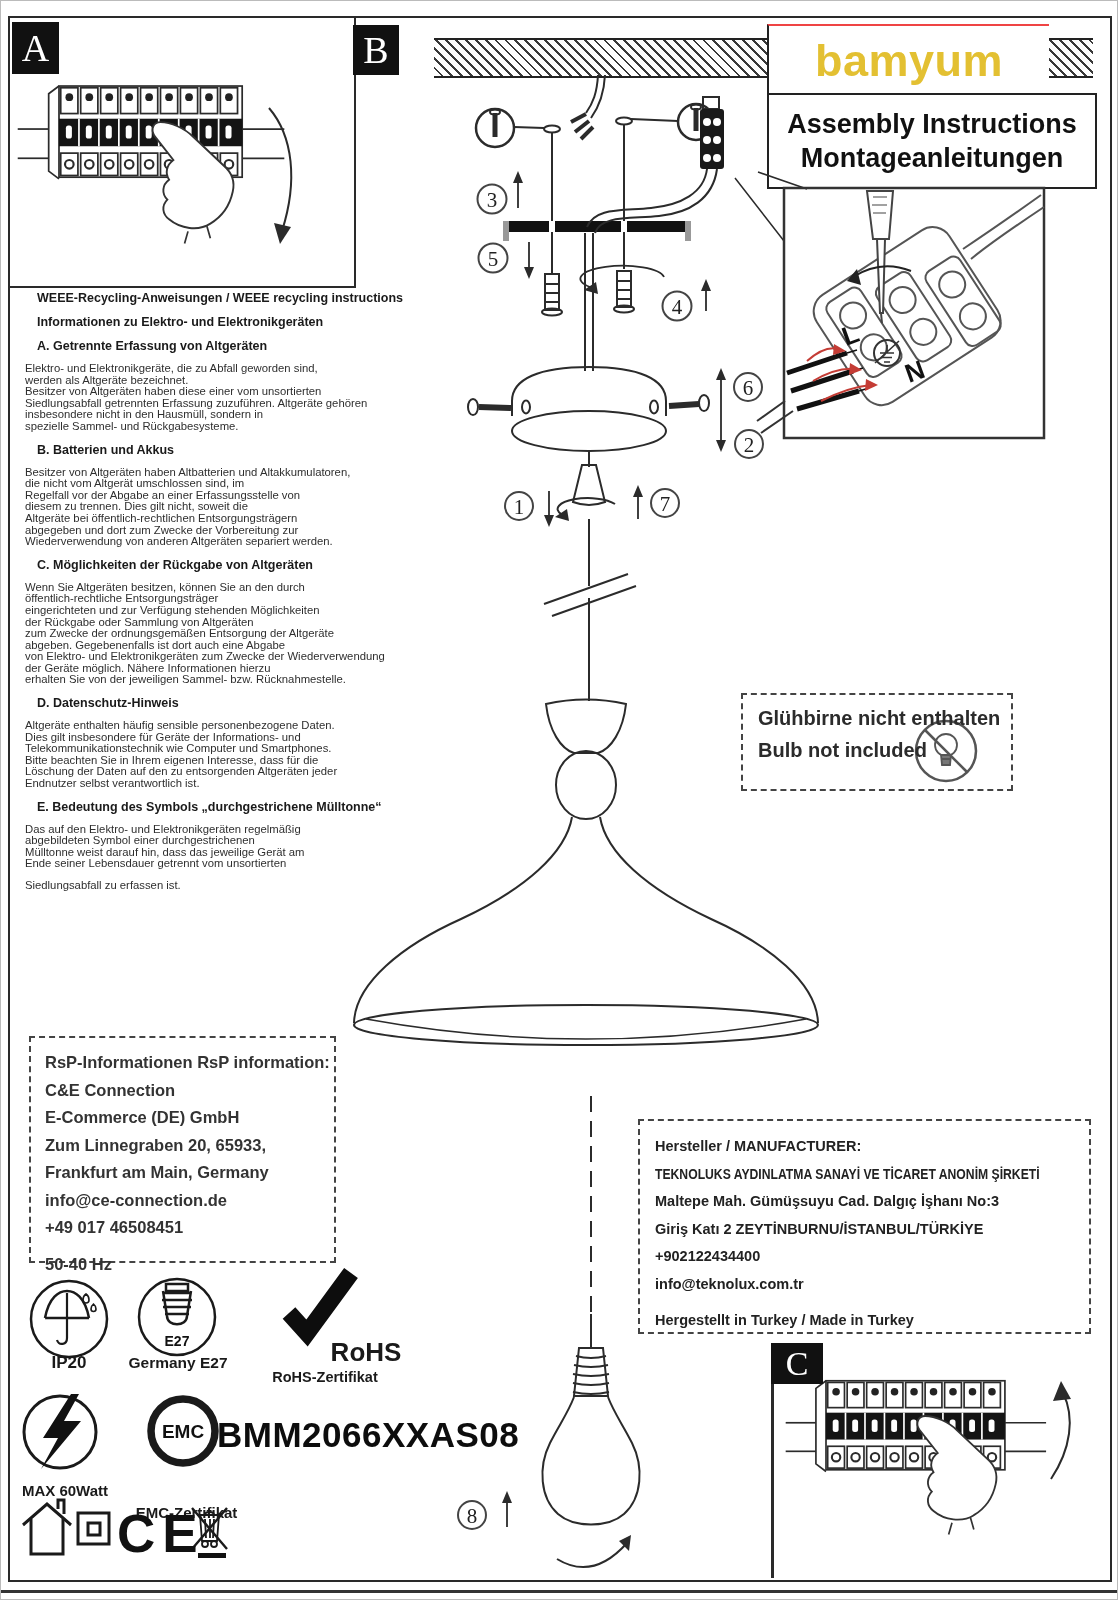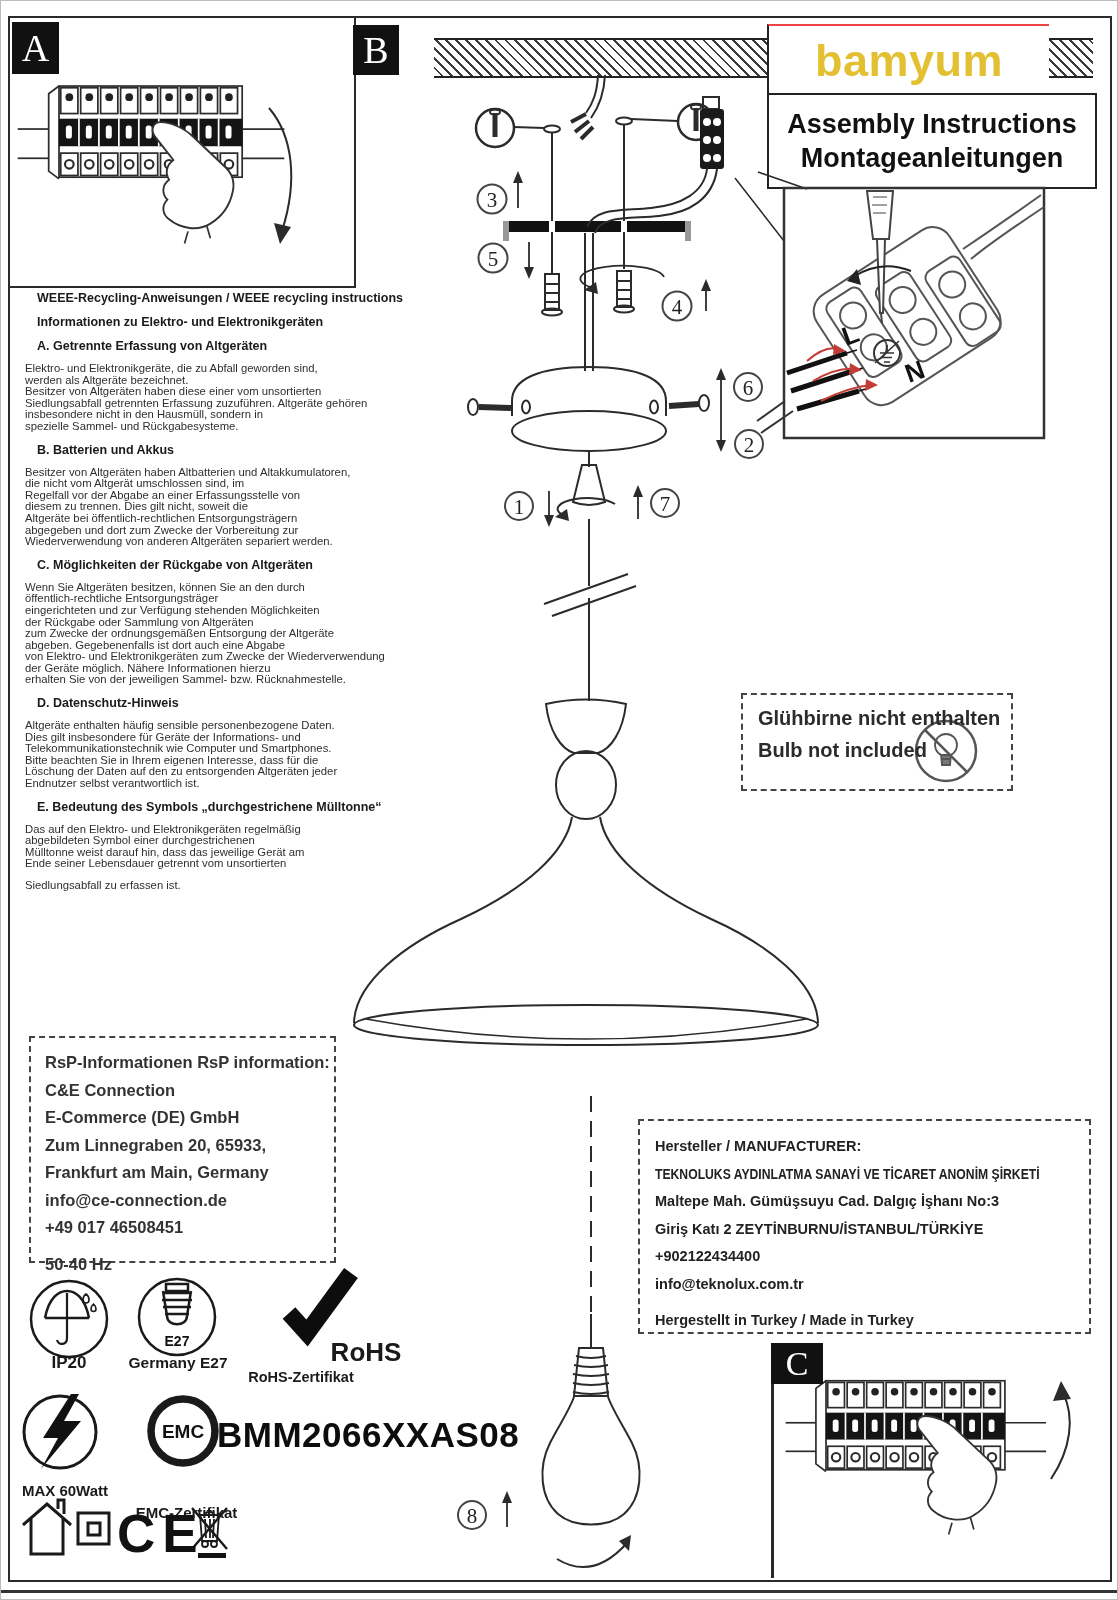--- a/index.html
+++ b/index.html
@@ -431,19 +431,19 @@
     <div>Maltepe Mah. Gümüşsuyu Cad. Dalgıç İşhanı No:3</div>
     <div>Giriş Katı 2 ZEYTİNBURNU/İSTANBUL/TÜRKİYE</div>
     <div>+902122434400</div>
     <div>info@teknolux.com.tr</div>
     <div class="gap-top">Hergestellt in Turkey / Made in Turkey</div>
   </div>
 
   <div class="abs lbl" style="left:30px;top:1352px;width:76px;font-size:17px;">IP20</div>
   <div class="abs lbl" style="left:126px;top:1353px;width:102px;font-size:15.5px;">Germany E27</div>
   <div class="abs lbl" style="left:284px;top:1336px;width:72px;font-size:26px;margin-left:45px;">RoHS</div>
-  <div class="abs lbl" style="left:240px;top:1368px;width:120px;font-size:14.5px;">RoHS-Zertifikat</div>
+  <div class="abs lbl" style="left:264px;top:1368px;width:120px;font-size:14.5px;">RoHS-Zertifikat</div>
   <div class="abs lbl" style="left:18px;top:1481px;width:92px;font-size:15px;">MAX 60Watt</div>
   <div class="abs lbl" style="left:128px;top:1481px;width:115px;font-size:15px;margin-top:22px;">EMC-Zertifikat</div>
   <div class="abs model">BMM2066XXAS08</div>
   <div class="abs ce">CE</div>
 
 </div>
 
 </body></html>

